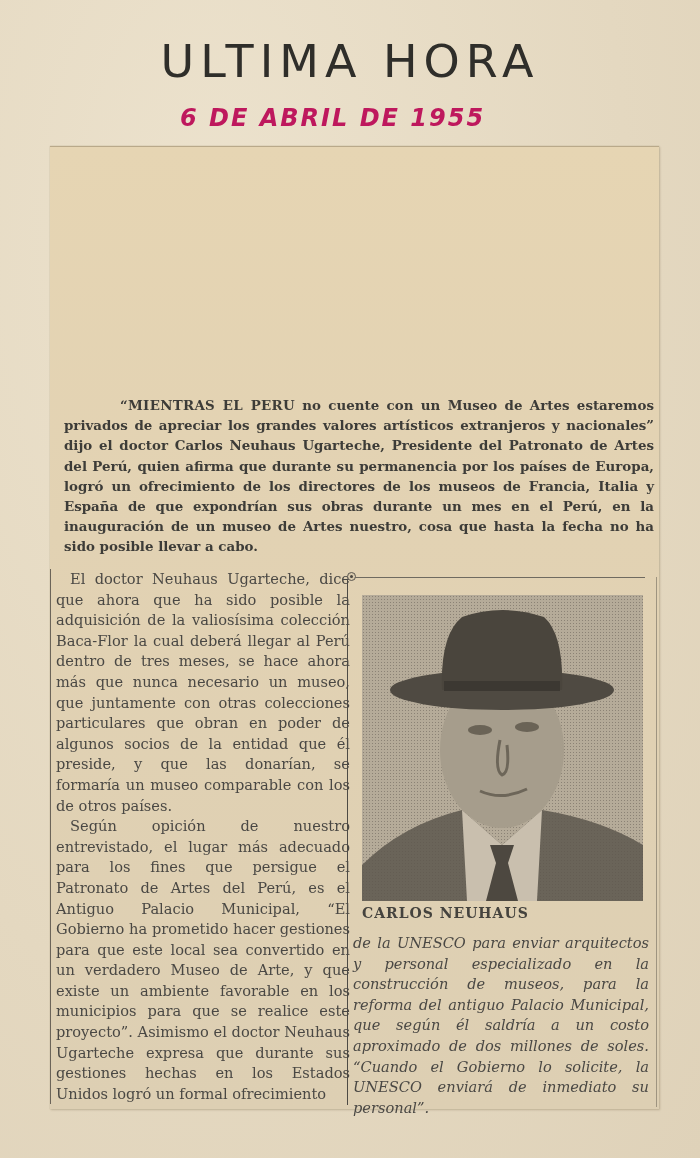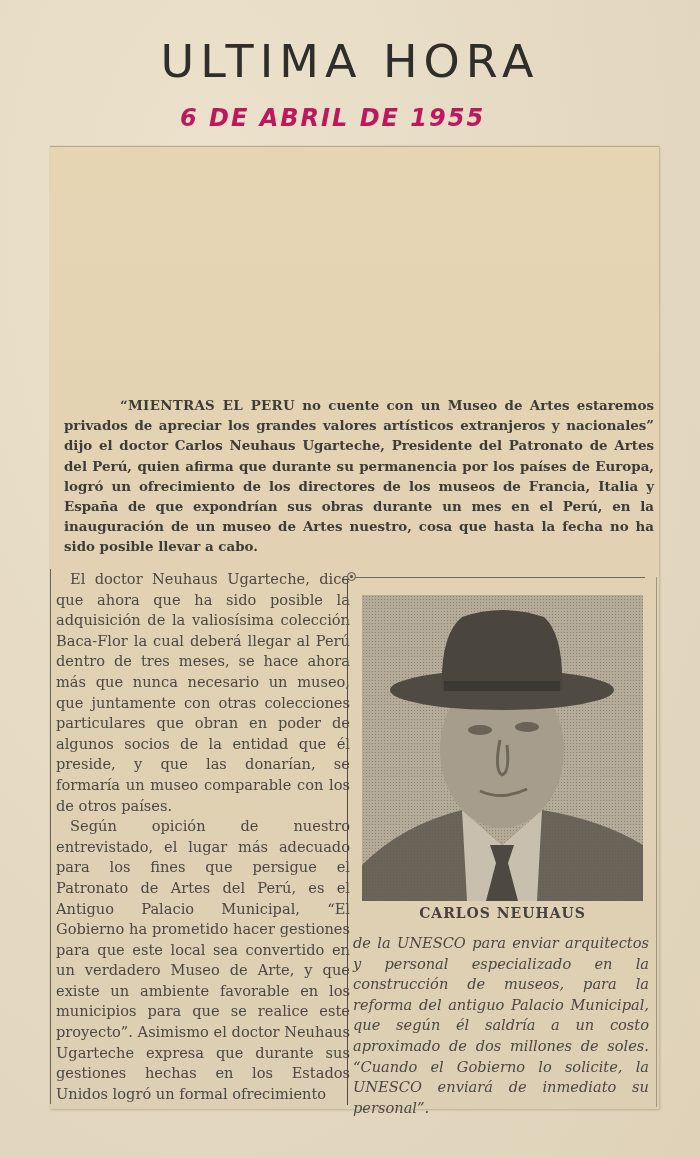--- a/index.html
+++ b/index.html
@@ -63,21 +63,21 @@
     .photo-dot::after { content:""; position:absolute; left:2px; top:2px; width:3px; height:3px; background:#4a463f; border-radius:50%; }
     .photo {
       position:absolute; left:312px; top:448px; width:281px; height:306px;
       background-color:#b5ab99;
       background-image: radial-gradient(circle, rgba(60,55,48,0.35) 0.8px, transparent 1px);
       background-size:3px 3px;
       overflow:hidden;
     }
     .photo svg { position:absolute; left:0; top:0; }
     .caption {
-      position:absolute; left:312px; top:758px; width:281px; text-align:center;
+      position:absolute; left:312px; top:758px; width:281px; 
       font-weight:bold; font-size:14px; letter-spacing:1px; color:#45433e;
     }
     .col-right {
       position:absolute; left:303px; top:786px; width:296px;
       font-size:14.6px; line-height:20.6px; text-align:justify; color:#4a4844;
     }
     .col-right p { margin:0;font-style:italic; }
     .right-edge {
       position:absolute; left:606px; top:430px; width:1px; height:530px; background:#9e9480;
     }

